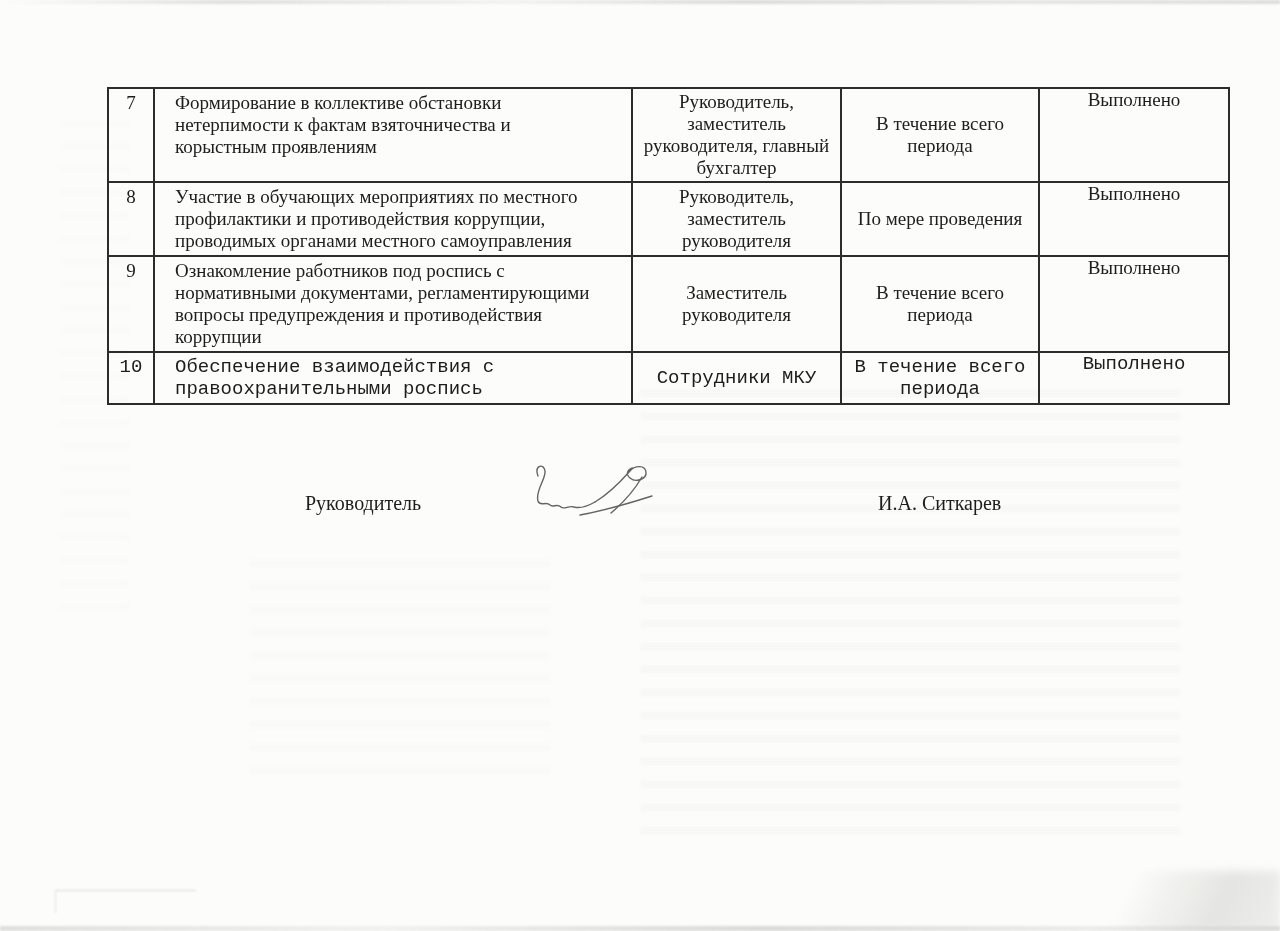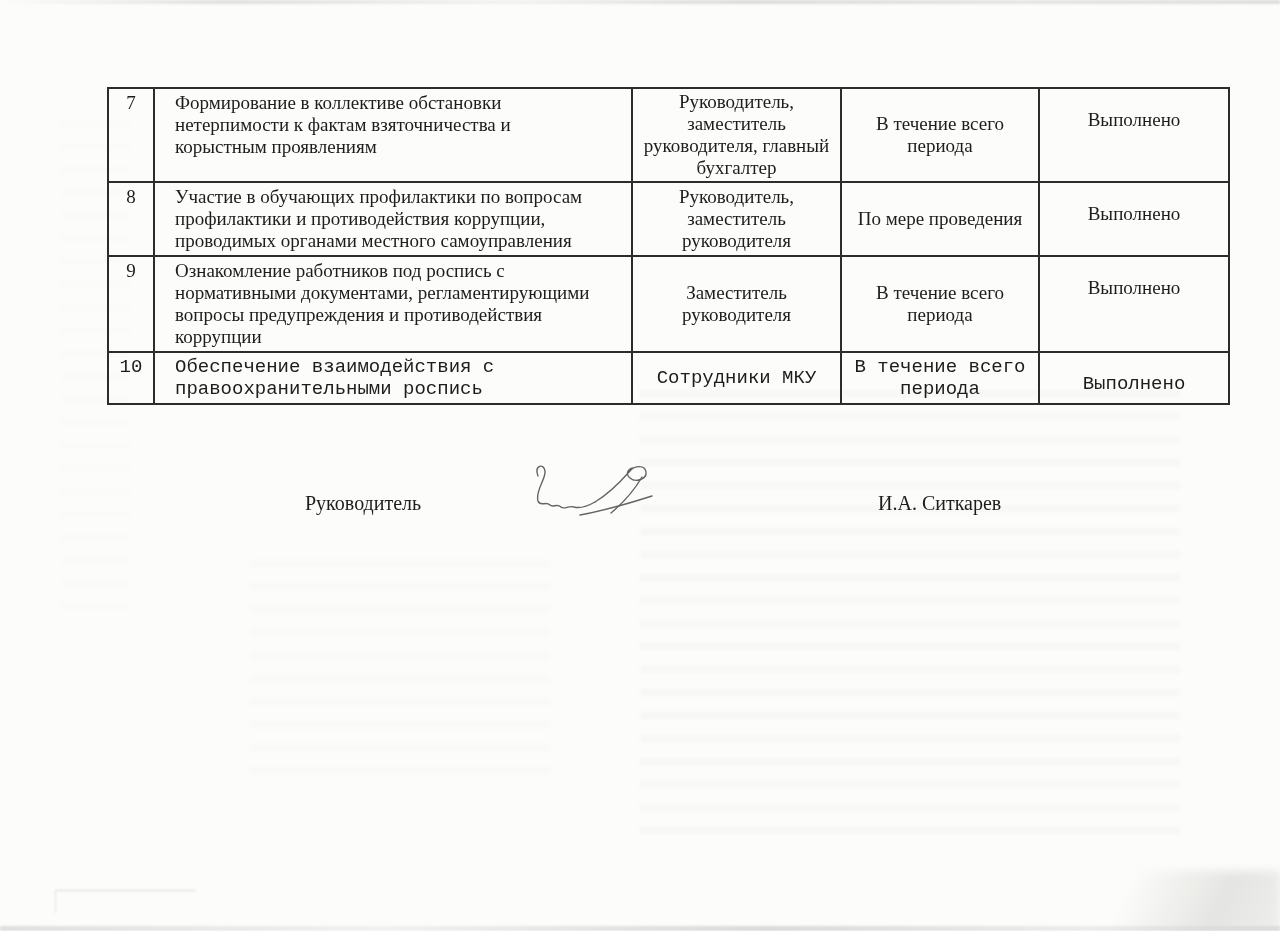--- a/index.html
+++ b/index.html
@@ -69,21 +69,21 @@
     overflow:hidden;
   }
   .doc-table tr.r7{height:86px;}
   .doc-table tr.r8{height:70px;}
   .doc-table tr.r9{height:87px;}
   .doc-table tr.r10{height:42px;font-family:Liberation Mono, monospace;}
   td.c-num{vertical-align:top;text-align:center;padding-top:3px;}
   td.c-act{vertical-align:top;text-align:left;padding:3px 28px 3px 20px;}
   td.c-resp{vertical-align:middle;text-align:center;padding:2px 0;}
   td.c-per{vertical-align:middle;text-align:center;padding:2px 2px;}
-  td.c-stat{vertical-align:top;text-align:center;padding-top:20px;}
+  td.c-stat{vertical-align:top;text-align:center;padding-top:0;}
 
   
   .sig-role{
     position:absolute;left:305px;top:492px;
     font-size:20px;
   }
   .sig-name{
     position:absolute;left:878px;top:492px;
     font-size:20px;
     text-align:right;
@@ -114,21 +114,21 @@
   <tbody>
     <tr class="r7">
       <td class="c-num">7</td>
       <td class="c-act">Формирование в коллективе обстановки нетерпимости к фактам взяточничества и корыстным проявлениям</td>
       <td class="c-resp">Руководитель, заместитель руководителя, главный бухгалтер</td>
       <td class="c-per">В течение всего периода</td>
       <td class="c-stat">Выполнено</td>
     </tr>
     <tr class="r8">
       <td class="c-num">8</td>
-      <td class="c-act">Участие в обучающих профилактики по вопросам профилактики и противодействия коррупции, проводимых органами местного самоуправления</td>
+      <td class="c-act">Участие в обучающих мероприятиях по местного профилактики и противодействия коррупции, проводимых органами местного самоуправления</td>
       <td class="c-resp">Руководитель, заместитель руководителя</td>
       <td class="c-per">По мере проведения</td>
       <td class="c-stat">Выполнено</td>
     </tr>
     <tr class="r9">
       <td class="c-num">9</td>
       <td class="c-act">Ознакомление работников под роспись с нормативными документами, регламентирующими вопросы предупреждения и противодействия коррупции</td>
       <td class="c-resp">Заместитель руководителя</td>
       <td class="c-per">В течение всего периода</td>
       <td class="c-stat">Выполнено</td>

